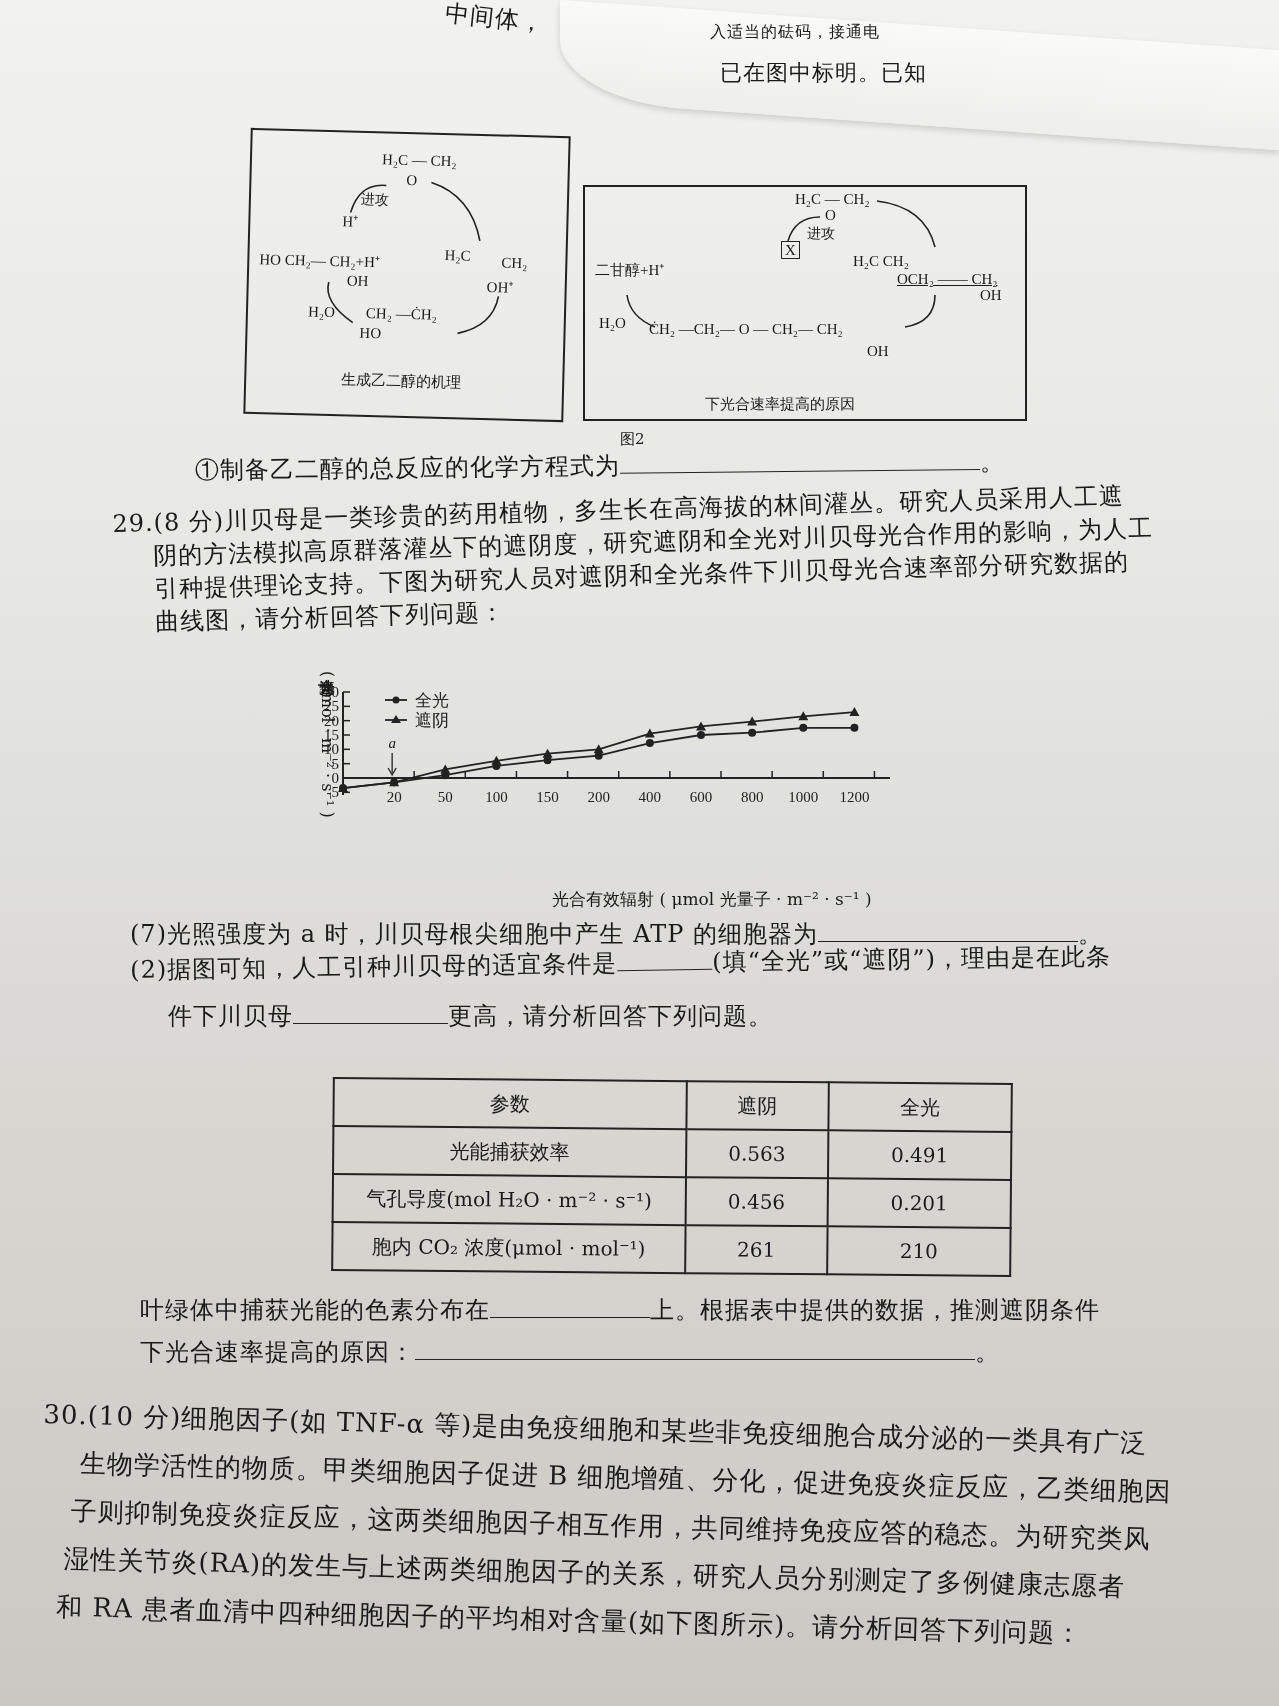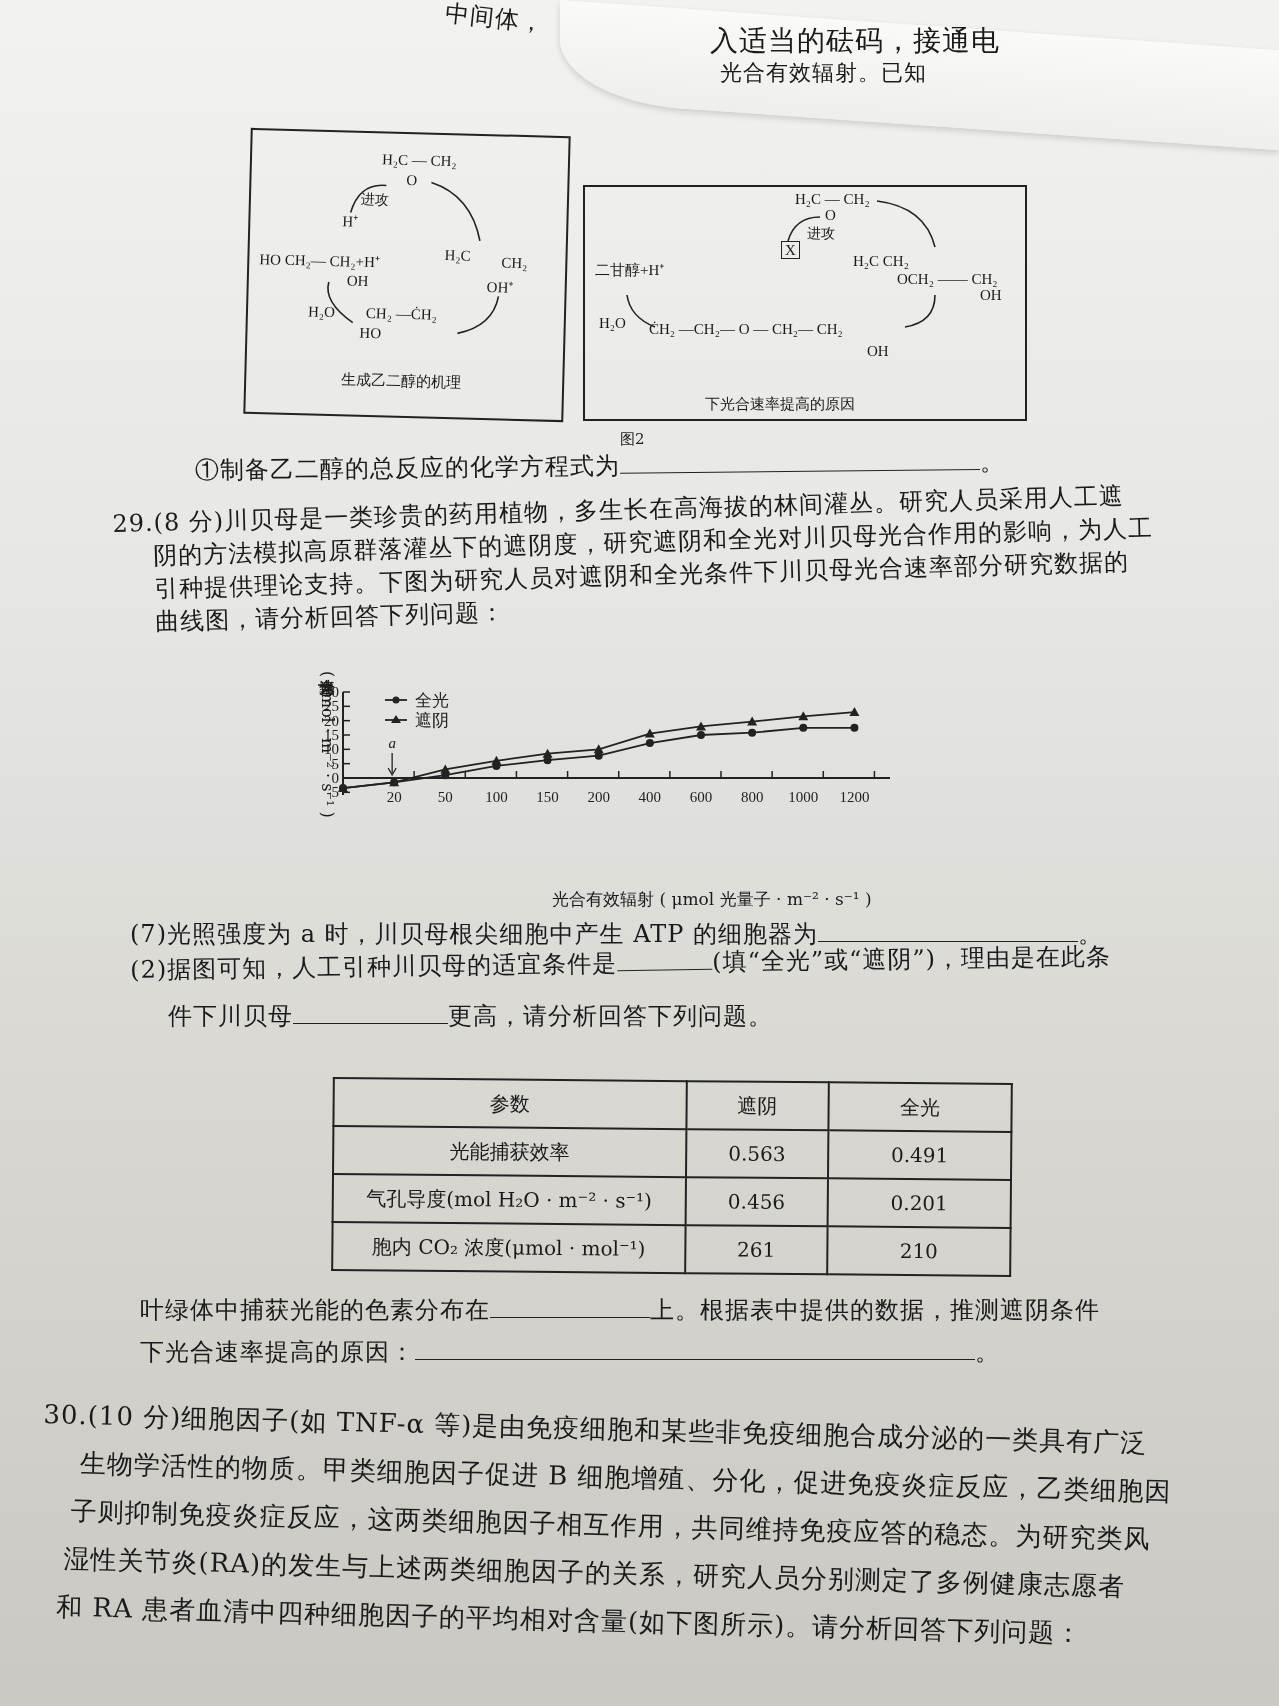--- a/index.html
+++ b/index.html
@@ -21,22 +21,22 @@
   table.data td{border:2px solid #222;height:44px;text-align:center;}
   svg text{font-family:"Liberation Serif",serif;}
 </style>
 </head>
 <body>
 
 <div class="page">
 
   <div class="curl"></div>
   <div class="abs t" style="left:445px;top:2px;transform:rotate(6deg);">中间体，</div>
-  <div class="abs t" style="left:710px;top:22px;font-size:28px;">入适当的砝码，接通电</div>
-  <div class="abs t" style="left:720px;top:58px;font-size:22px;">光合有效辐射。已知</div>
+  <div class="abs t" style="left:710px;top:22px;font-size:16px;">入适当的砝码，接通电</div>
+  <div class="abs t" style="left:720px;top:58px;font-size:22px;">已在图中标明。已知</div>
 
   <div class="box" style="left:247px;top:132px;width:316px;height:282px;transform:rotate(1.5deg);">
     <div class="chem" style="left:130px;top:18px;">H₂C — CH₂</div>
     <div class="chem" style="left:155px;top:38px;">O</div>
     <div class="chem" style="left:110px;top:58px;font-size:14px;">进攻</div>
     <div class="chem" style="left:92px;top:78px;">H⁺</div>
     <div class="chem" style="left:195px;top:112px;">H₂C</div>
     <div class="chem" style="left:252px;top:118px;">CH₂</div>
     <div class="chem" style="left:238px;top:140px;">OH⁺</div>
     <div class="chem" style="left:10px;top:118px;">HO  CH₂— CH₂+H⁺</div>
@@ -52,21 +52,21 @@
     </svg>
     <div class="cap" style="left:95px;top:238px;">生成乙二醇的机理</div>
   </div>
 
   <div class="box" style="left:583px;top:185px;width:440px;height:232px;">
     <div class="chem" style="left:210px;top:4px;">H₂C — CH₂</div>
     <div class="chem" style="left:240px;top:20px;">O</div>
     <div class="chem" style="left:222px;top:38px;font-size:14px;">进攻</div>
     <div class="chem" style="left:196px;top:54px;border:1.5px solid #222;padding:0 3px;line-height:16px;">X</div>
     <div class="chem" style="left:268px;top:66px;">H₂C    CH₂</div>
-    <div class="chem" style="left:312px;top:84px;">OCH₂ —— CH₂</div>
+    <div class="chem" style="left:312px;top:84px;text-decoration:underline;">OCH₂ —— CH₂</div>
     <div class="chem" style="left:395px;top:100px;">OH</div>
     <div class="chem" style="left:10px;top:72px;">二甘醇+H⁺</div>
     <div class="chem" style="left:14px;top:128px;">H₂O</div>
     <div class="chem" style="left:64px;top:134px;">ĊH₂ —CH₂— O — CH₂— CH₂</div>
     <div class="chem" style="left:282px;top:156px;">OH</div>
     <svg style="position:absolute;left:0;top:0;" width="440" height="232">
       <path d="M 203 54 Q 210 30 235 30" fill="none" stroke="#222" stroke-width="1.6"></path>
       <path d="M 292 14 Q 340 20 350 60" fill="none" stroke="#222" stroke-width="1.6"></path>
       <path d="M 350 108 Q 350 135 320 140" fill="none" stroke="#222" stroke-width="1.6"></path>
       <path d="M 70 140 Q 45 130 42 108" fill="none" stroke="#222" stroke-width="1.6"></path>

